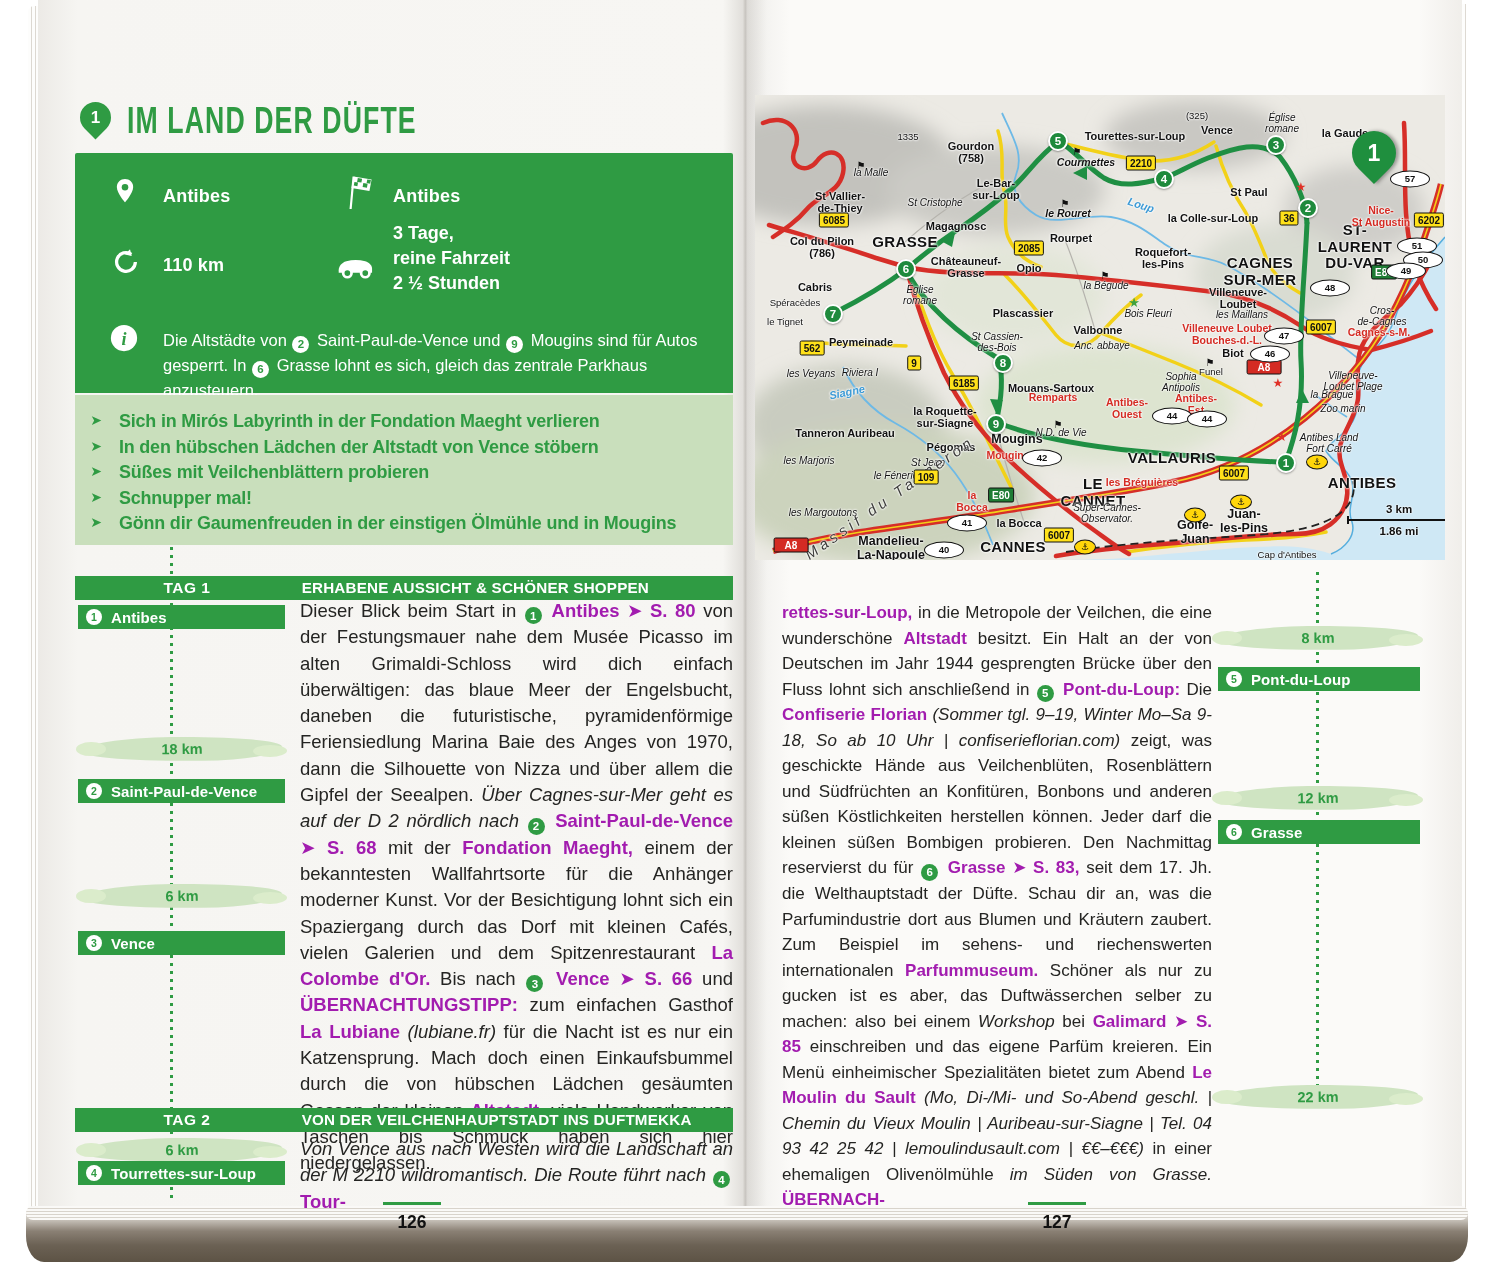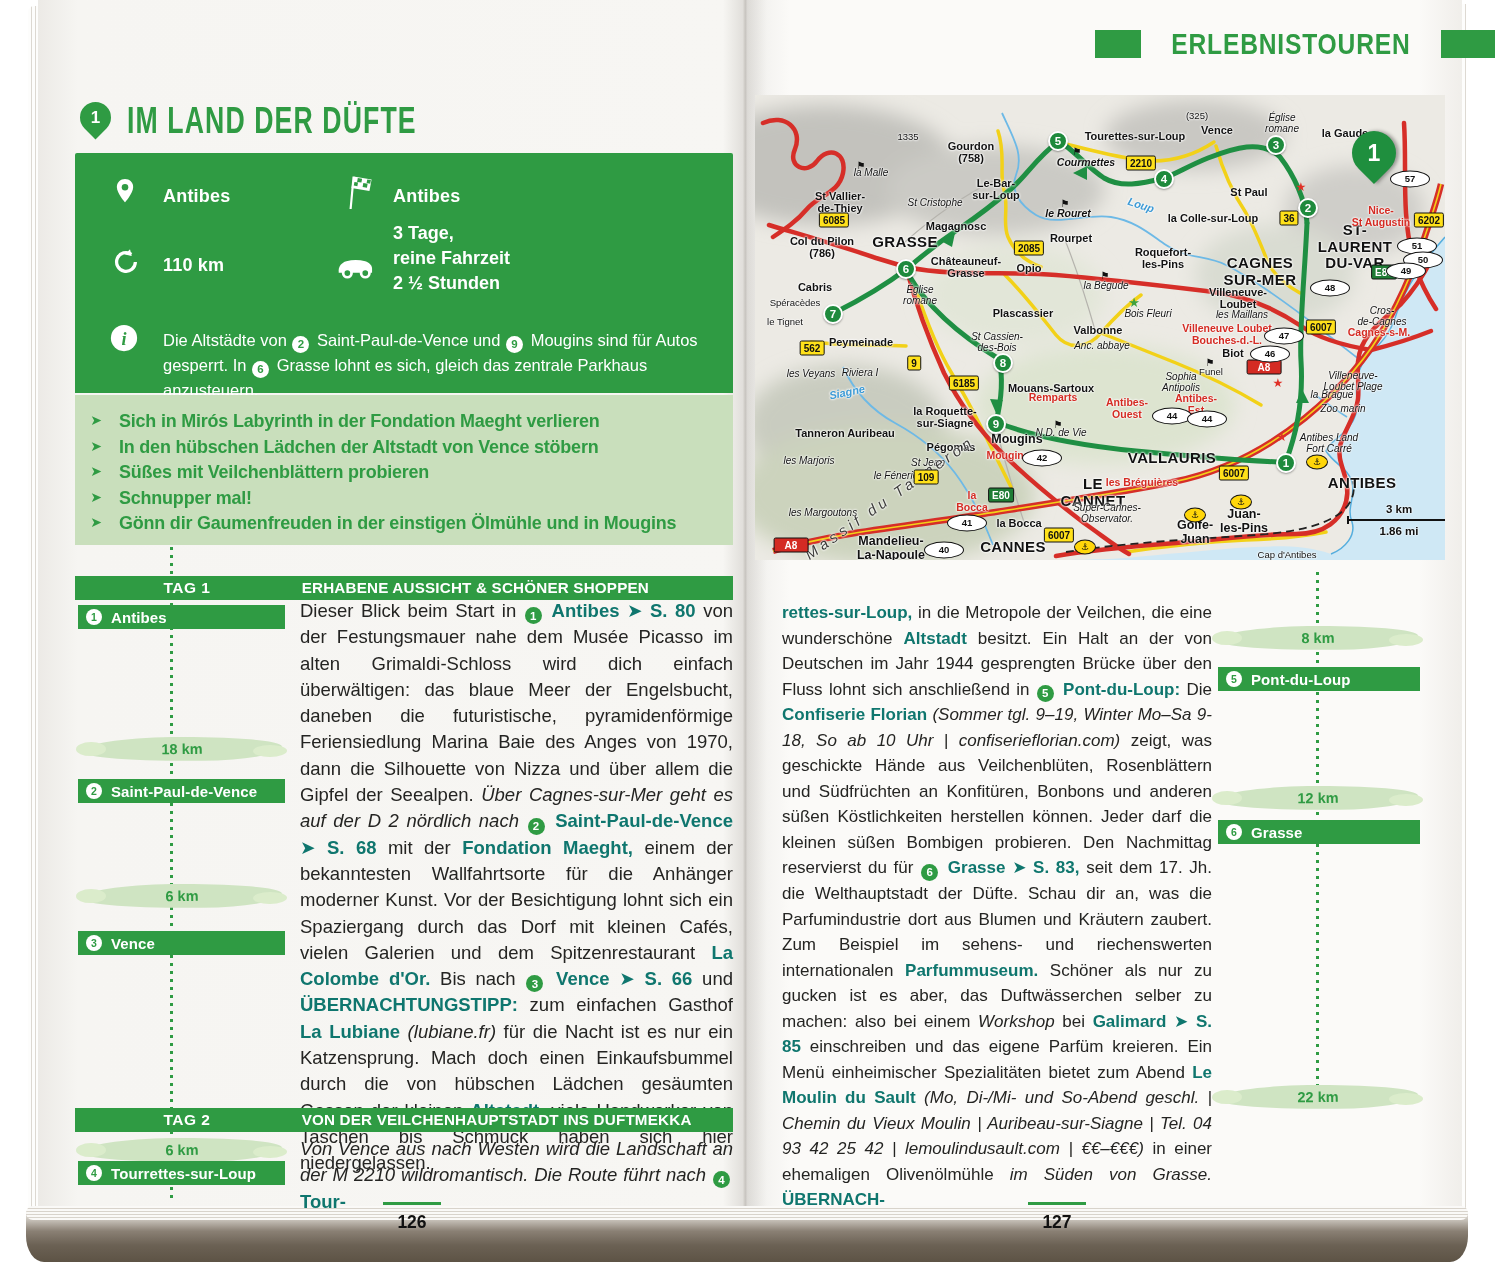--- a/index.html
+++ b/index.html
@@ -67,21 +67,21 @@
   .tl-left .tl-stop{left:78px;width:207px;}
   .tl-left .tl-dist{left:82px;width:200px;}
   .tl-right .tl-stop{left:1218px;width:202px;}
   .tl-right .tl-dist{left:1218px;width:200px;}
 
   
   .bodycol{position:absolute;text-align:justify;color:#242422;z-index:1;}
   .body-left{left:300px;top:598px;width:433px;font-size:18.5px;line-height:26.3px;}
   .body-day2{left:300px;top:1136px;width:433px;font-size:18.5px;line-height:26.3px;}
   .body-right{left:782px;top:600px;width:430px;font-size:17px;line-height:25.5px;}
-  .tg{color:#0f766e;font-weight:bold;font-style:normal;}
+  .tg{color:#a21caf;font-weight:bold;font-style:normal;}
   .ti{font-style:italic;}
   .cnum{display:inline-flex;width:17px;height:17px;border-radius:50%;background:#2f9b43;color:#fff;font-weight:bold;
     font-size:11.5px;align-items:center;justify-content:center;vertical-align:-2.5px;margin:0 3px 0 1px;font-style:normal;}
   .cnum.w{background:#fff;color:#2f9b43;}
 
   
   .pagenum{position:absolute;width:90px;text-align:center;z-index:2;}
   .pagenum .rule{height:3px;background:#2f9b43;width:58px;margin:0 auto 7px;}
   .pagenum .num{font-weight:bold;font-size:17.5px;color:#111;}
 
@@ -129,25 +129,20 @@
 </head>
 <body>
 
 <div class="stage">
 
   <div class="stack-left"></div>
   <div class="stack-right"></div>
   <div class="page-left"></div>
   <div class="page-right"></div>
 
-  <div class="hdr">
-    <div class="hdr-block" style="width:46px"></div>
-    <div class="hdr-title">ERLEBNISTOUREN</div>
-    <div class="hdr-block" style="width:54px"></div>
-  </div>
 
   <div class="tour-title-row">
     <div class="pin">
         <span>1</span>
       </div>
     <div class="tour-title">IM LAND DER DÜFTE</div>
   </div>
 
   <div class="facts">
     <span class="f-icon" style="left:36px;top:24px">

